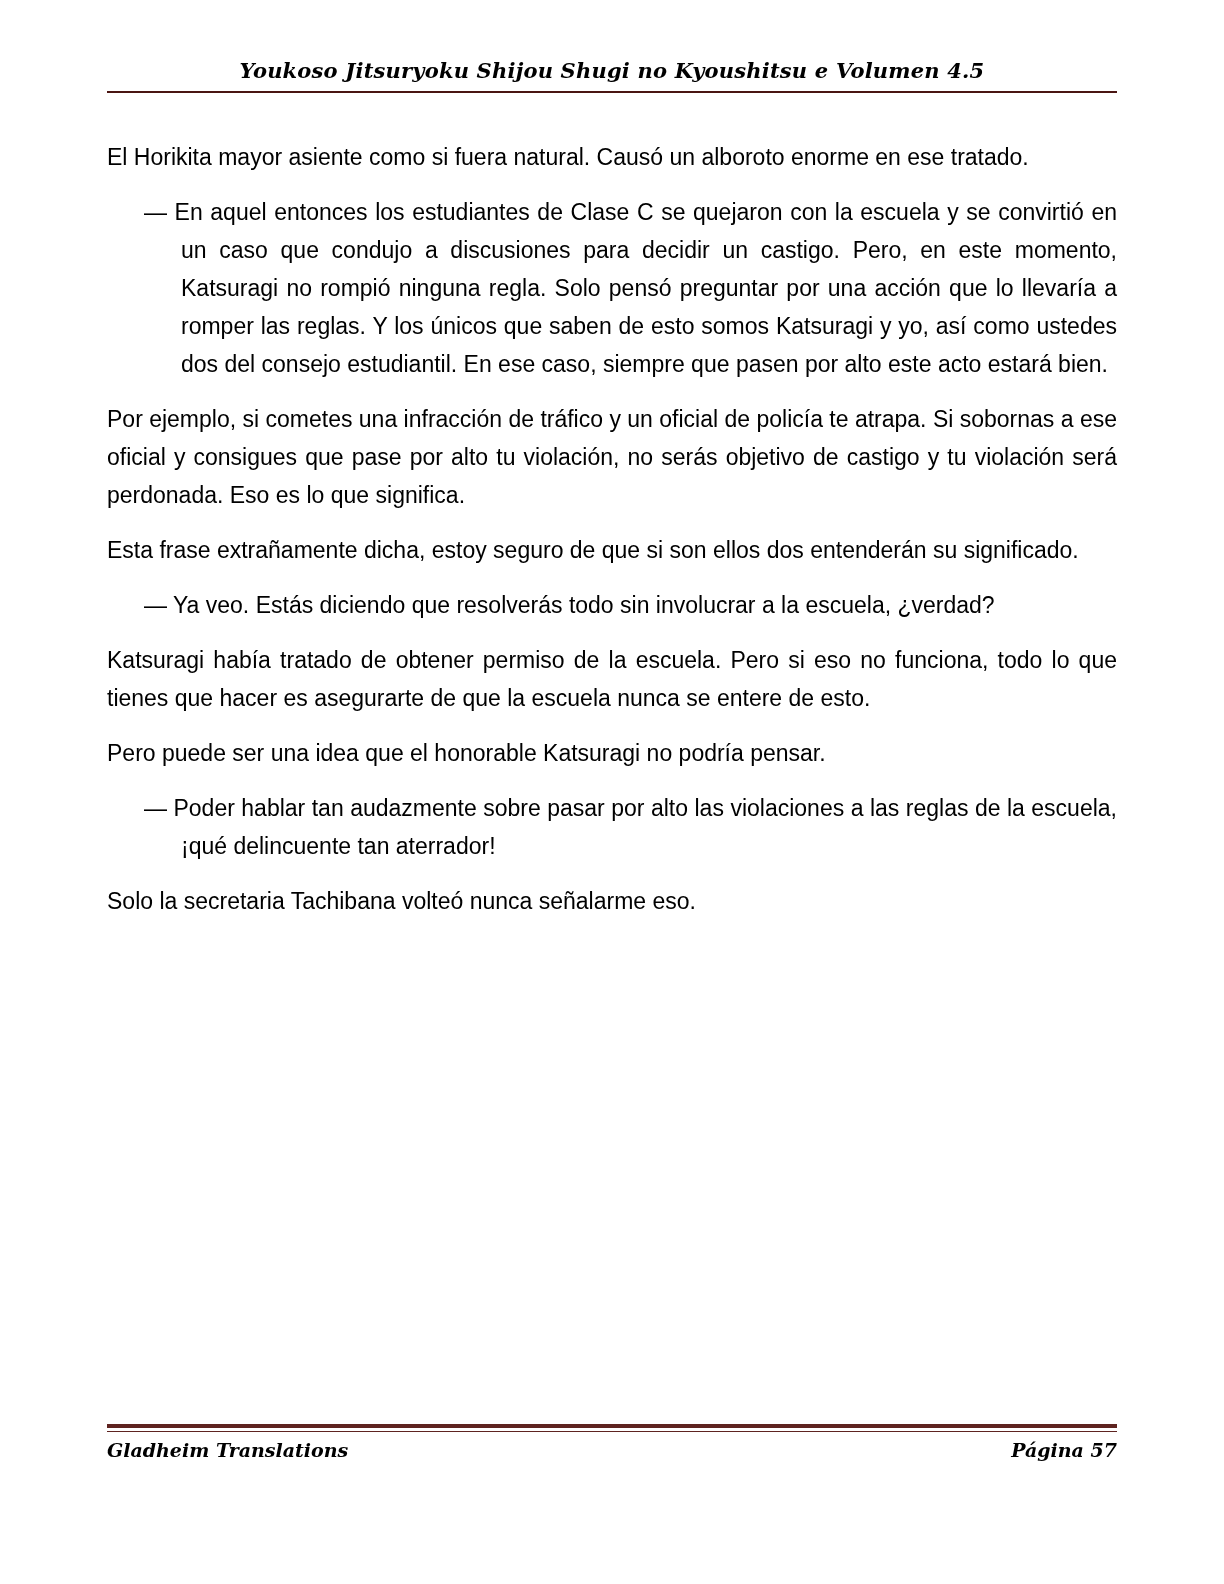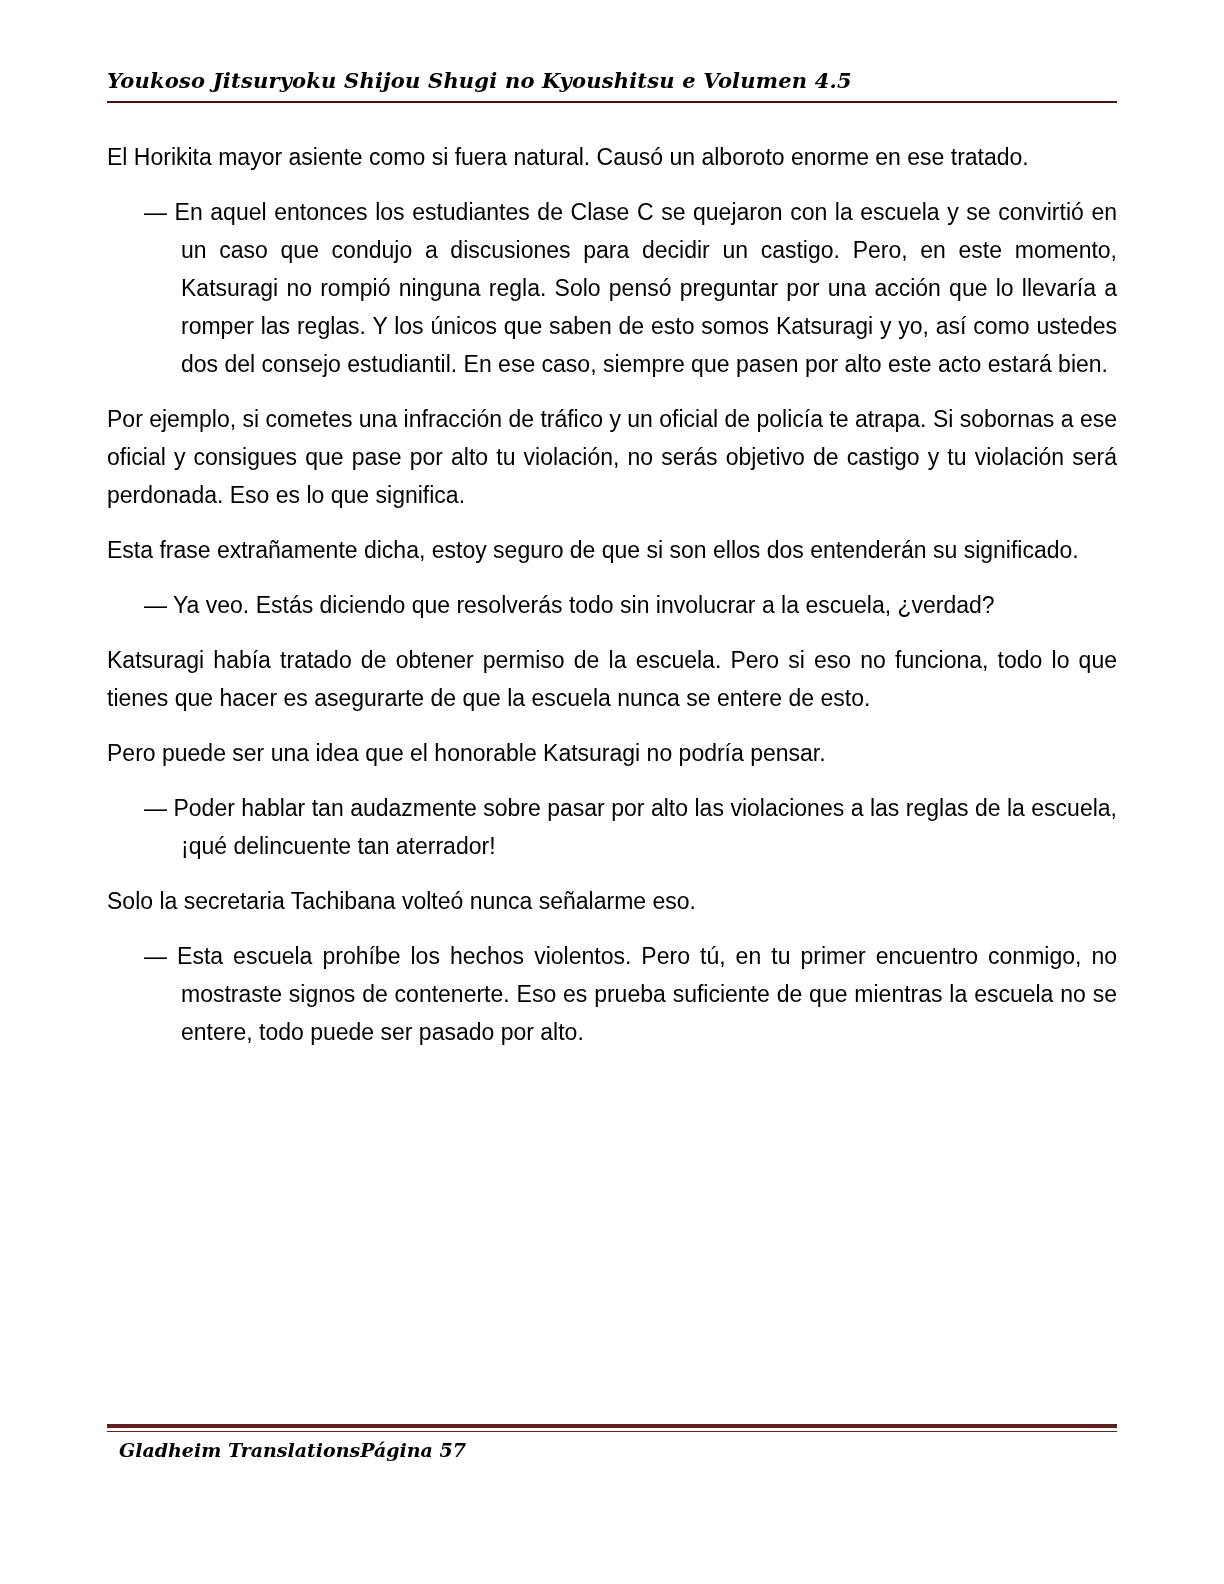--- a/index.html
+++ b/index.html
@@ -11,25 +11,26 @@
     position: relative;
     width: 1224px;
     height: 1584px;
     background: #ffffff;
     overflow: hidden;
     font-family: "Liberation Sans", sans-serif;
     color: #000000;
   }
   .header {
     position: absolute;
-    top: 68px;
+    top: 58px;
     left: 107px;
     right: 107px;
     padding-bottom: 8px;
     border-bottom: 2px solid #4a1512;
+    text-align: center;
   }
   .header-title {
     font-family: "DejaVu Serif", serif;
     font-style: italic;
     font-weight: bold;
     font-size: 21px;
     letter-spacing: 0.2px;
     color: #000000;
   }
   .content {
@@ -59,23 +60,22 @@
     top: 1424px;
   }
   .footer-rule {
     height: 3px;
     border-top: 4px solid #5e2320;
     border-bottom: 1px solid #5e2320;
     margin-bottom: 7px;
   }
   .footer-row {
     display: flex;
-    justify-content: flex-start;
+    justify-content: space-between;
     align-items: baseline;
-    margin-left: 12px;
   }
   .footer-text {
     font-family: "DejaVu Serif", serif;
     font-style: italic;
     font-weight: bold;
     font-size: 19px;
     color: #000000;
   }
 </style>
 </head>
@@ -90,21 +90,20 @@
   <div class="content">
     <p class="para">El Horikita mayor asiente como si fuera natural. Causó un alboroto enorme en ese tratado.</p>
     <p class="para dialogue">— En aquel entonces los estudiantes de Clase C se quejaron con la escuela y se convirtió en un caso que condujo a discusiones para decidir un castigo. Pero, en este momento, Katsuragi no rompió ninguna regla. Solo pensó preguntar por una acción que lo llevaría a romper las reglas. Y los únicos que saben de esto somos Katsuragi y yo, así como ustedes dos del consejo estudiantil. En ese caso, siempre que pasen por alto este acto estará bien.</p>
     <p class="para">Por ejemplo, si cometes una infracción de tráfico y un oficial de policía te atrapa. Si sobornas a ese oficial y consigues que pase por alto tu violación, no serás objetivo de castigo y tu violación será perdonada. Eso es lo que significa.</p>
     <p class="para">Esta frase extrañamente dicha, estoy seguro de que si son ellos dos entenderán su significado.</p>
     <p class="para dialogue">— Ya veo. Estás diciendo que resolverás todo sin involucrar a la escuela, ¿verdad?</p>
     <p class="para">Katsuragi había tratado de obtener permiso de la escuela. Pero si eso no funciona, todo lo que tienes que hacer es asegurarte de que la escuela nunca se entere de esto.</p>
     <p class="para">Pero puede ser una idea que el honorable Katsuragi no podría pensar.</p>
     <p class="para dialogue">— Poder hablar tan audazmente sobre pasar por alto las violaciones a las reglas de la escuela, ¡qué delincuente tan aterrador!</p>
     <p class="para">Solo la secretaria Tachibana volteó nunca señalarme eso.</p>
-    <p class="para dialogue">— Esta escuela prohíbe los hechos violentos. Pero tú, en tu primer encuentro conmigo, no mostraste signos de contenerte. Eso es prueba suficiente de que mientras la escuela no se entere, todo puede ser pasado por alto.</p>
   </div>
 
   <div class="footer">
     <div class="footer-rule"></div>
     <div class="footer-row">
       <span class="footer-text">Gladheim Translations</span>
       <span class="footer-text">Página 57</span>
     </div>
   </div>
 

